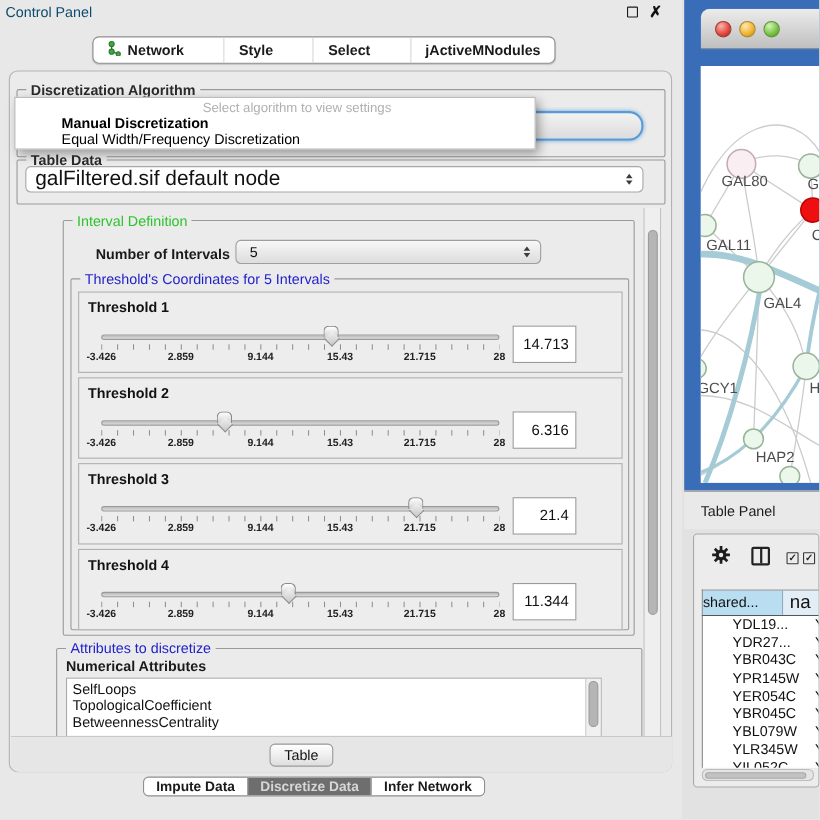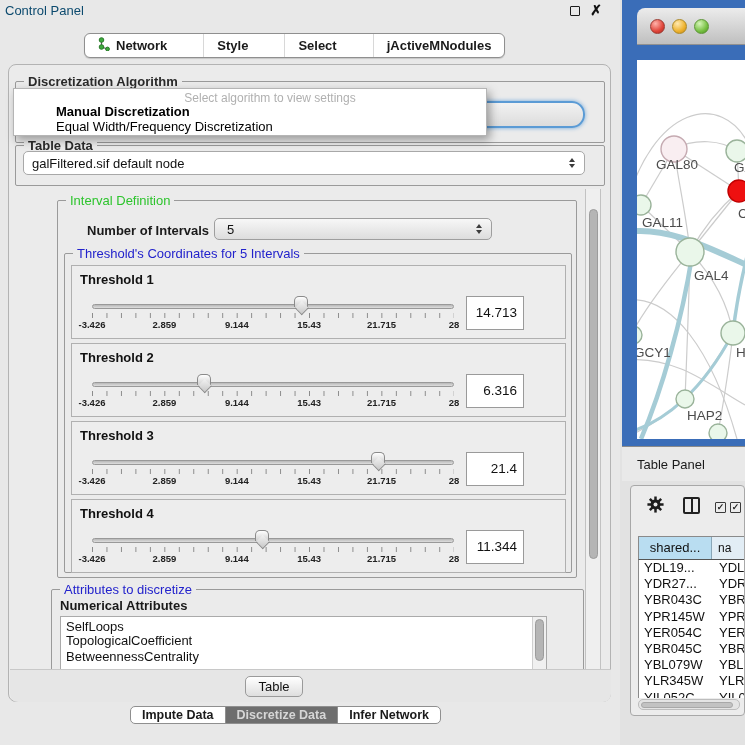--- a/index.html
+++ b/index.html
@@ -31,21 +31,21 @@
 
   
   .algo-combo { position:absolute; left:14px; top:36px; width:562px; height:27px; border-radius:13px; border:2px solid #5b9bd5; box-shadow:0 0 4px #6fa8dc; background:linear-gradient(#f2f2f2,#dcdcdc); z-index:1; }
 
   
   .popup { position:absolute; left:4px; top:23px; width:474px; height:48px; background:#ffffff; border:1px solid #b5b5b5; box-shadow:3px 4px 9px rgba(0,0,0,.35); z-index:6;padding-left:40px; }
   .popup .hint { font-size:12px; color:#b0b0b0; text-align:center; padding-top:2px; height:15px; }
   .popup .item { font-size:13px; color:#000; padding-left:2px; height:15px; line-height:15px; }
   .popup .item.bold { font-weight:bold; }
 
-  .combo { background:#ffffff; border:1px solid #a8a8a8; border-radius:5px; font-size:13px; display:flex; align-items:center; padding-left:8px; position:absolute; }
+  .combo { background:#ffffff; border:1px solid #a8a8a8; border-radius:5px; font-size:19px; display:flex; align-items:center; padding-left:8px; position:absolute; }
   .updown { position:absolute; right:9px; top:50%; transform:translateY(-50%); display:flex; flex-direction:column; align-items:center; gap:2px; }
   .arr-up { width:0; height:0; border-left:3.5px solid transparent; border-right:3.5px solid transparent; border-bottom:4.5px solid #3c3c3c; }
   .arr-dn { width:0; height:0; border-left:3.5px solid transparent; border-right:3.5px solid transparent; border-top:4.5px solid #3c3c3c; }
 
   
   .scrollview { position:absolute; left:6px; top:124px; width:570px; height:480px; overflow:hidden; }
   .vscroll { position:absolute; left:576px; top:124px; width:16px; height:480px; background:#efefef; border-left:1px solid #c2c2c2; border-right:1px solid #c2c2c2; }
   .vscroll .thumb { position:absolute; left:3px; top:20px; width:9px; height:350px; background:#b5b5b5; border:1px solid #9c9c9c; border-radius:5px; }
 
   .bold-label { font-weight:bold; font-size:13px; color:#1a1a1a; position:absolute; }
@@ -93,23 +93,23 @@
   
   .tp-header { position:absolute; left:622px; top:446px; width:123px; height:35px; background:#e9e9e9; border-top:1px solid #8a8a8a; }
   .tp-title { position:absolute; left:15px; top:10px; font-size:13px; color:#1a1a1a; }
   .tp-box { position:absolute; left:630px; top:485px; width:115px; height:231px; background:#ececec; border:1px solid #a8a8a8; border-radius:4px; overflow:hidden; }
   .tp-toolbar { position:absolute; left:0; top:0; width:100%; height:44px; }
   .col-icon { position:absolute; left:52px; top:11px; width:17px; height:17px; border:2px solid #222; border-radius:2px; }
   .col-icon::after { content:""; position:absolute; left:5.5px; top:0; width:2px; height:13px; background:#222; }
   .cb-icon { position:absolute; top:16px; width:11px; height:11px; border:1.4px solid #3a3a3a; border-radius:1px; font-size:9px; line-height:9px; text-align:center; color:#222; font-weight:bold; }
   .table { position:absolute; left:7px; top:50px; width:108px; }
   .t-head { display:flex; height:24px; border:1px solid #8a8a8a; border-bottom:1px solid #555; }
-  .t-hc1 { width:73px; background:#b9ddf1; border-right:1px solid #8aa7b8; font-size:13px; text-align:center; line-height:22px; overflow:hidden; white-space:nowrap; }
-  .t-hc2 { flex:1; background:#e2edf5; font-size:12px; padding-left:6px; line-height:22px; overflow:hidden; white-space:nowrap; }
-  .t-body { height:138px; overflow:hidden; background:#fff; border-left:1px solid #8a8a8a; border-right:1px solid #8a8a8a; }
+  .t-hc1 { width:73px; background:#b9ddf1; border-right:1px solid #8aa7b8; font-size:13px; text-align:left; line-height:22px; overflow:hidden; white-space:nowrap; }
+  .t-hc2 { flex:1; background:#e2edf5; font-size:17px; padding-left:6px; line-height:22px; overflow:hidden; white-space:nowrap; }
+  .t-body { height:138px; overflow:hidden; background:#fff; border-left:1px solid #8a8a8a; border-right:1px solid #8a8a8a;padding-left:22px; }
   .t-row { display:flex; height:16.2px; font-size:13px; }
   .t-c1 { width:73px; padding-left:5px; overflow:hidden; white-space:nowrap; }
   .t-c2 { flex:1; padding-left:7px; overflow:hidden; white-space:nowrap; }
   .hscroll { position:absolute; left:7px; top:213px; width:102px; height:11px; background:#e4e4e4; border:1px solid #bdbdbd; border-radius:5px; }
   .hscroll .thumb { position:absolute; left:2px; top:1.5px; width:92px; height:6px; background:#c2c2c2; border:1px solid #a8a8a8; border-radius:4px; }
 
   svg text { font-family:"Liberation Sans", sans-serif; }
 </style>
 </head>
 <body>

